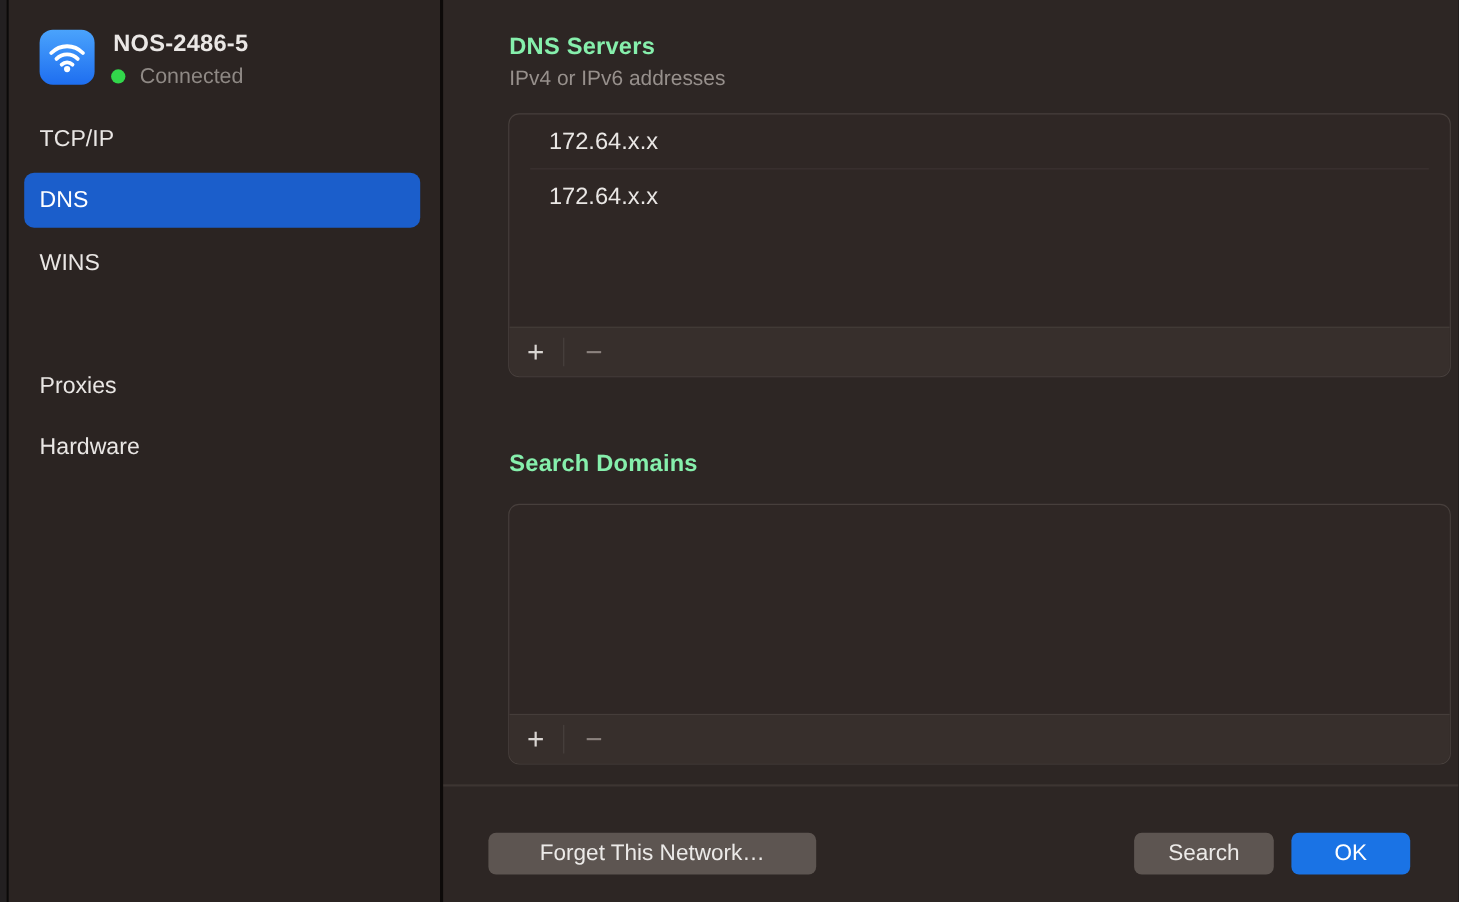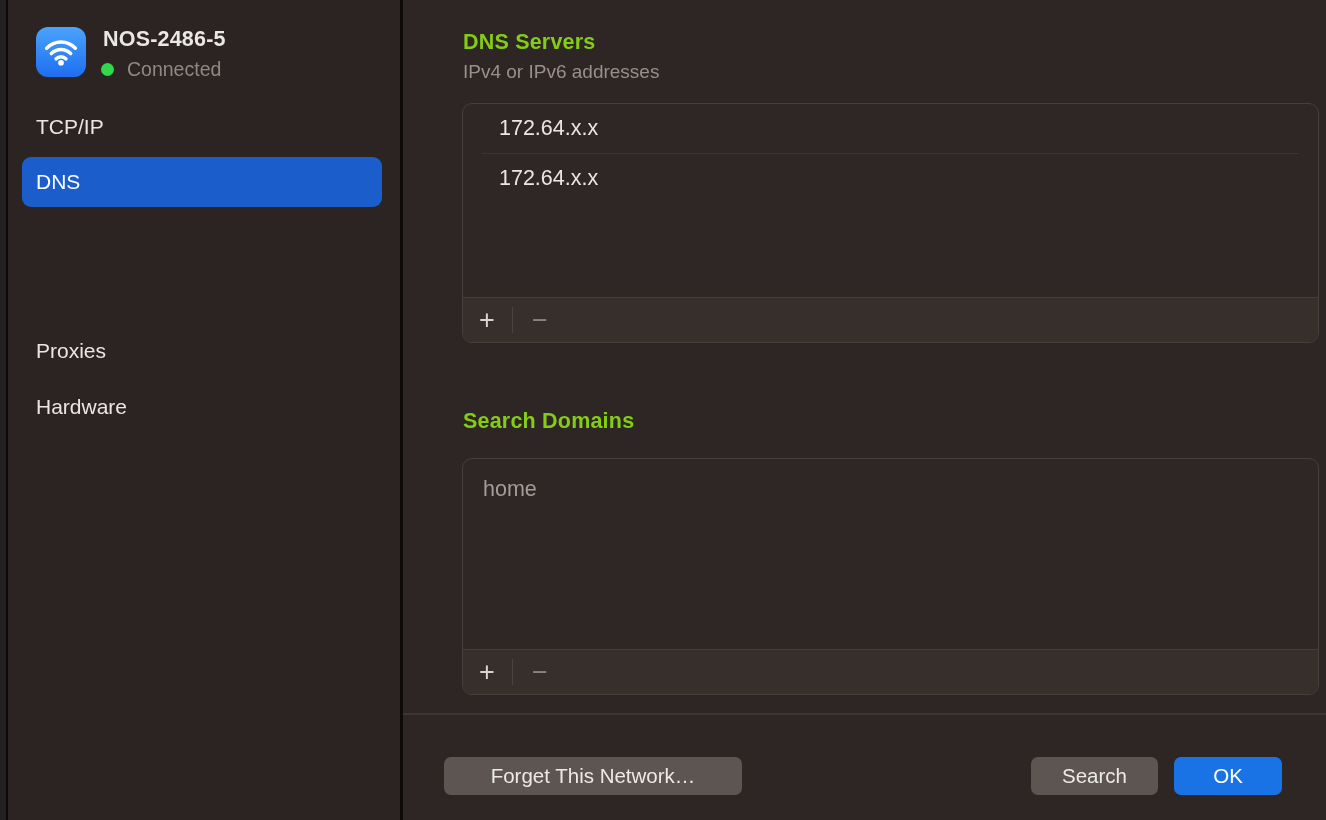--- a/index.html
+++ b/index.html
@@ -48,21 +48,21 @@
     position: absolute; left: 14px; width: 360px; height: 50px;
     line-height: 50px; padding-left: 14px;
     font-size: 21px; color: #e9e6e4;
     border-radius: 9px; cursor: default;
   }
   .nav-item.selected { background: #1b5ecb; color: #ffffff; }
 
   
   .main { position: absolute; left: 403px; top: 0; right: 0; bottom: 0; background: #2d2624; }
 
-  .section-title { position: absolute; font-size: 21.5px; font-weight: 700; color: #84cc16; letter-spacing: 0.2px; }
+  .section-title { position: absolute; font-size: 21.5px; font-weight: 700; color: #86efac; letter-spacing: 0.2px; }
   .section-sub   { position: absolute; font-size: 19px; color: #97908c; }
 
   .listbox {
     position: absolute; left: 59px; width: 857px;
     background: #2f2725;
     border: 1px solid #473f3c;
     border-radius: 10px;
     overflow: hidden;
   }
   .listbox .rows { position: absolute; top: 0; left: 0; right: 0; }
@@ -127,20 +127,21 @@
 
     <div class="conn-name">NOS-2486-5</div>
 
     <div class="conn-status">
       <span class="status-dot"></span>
       <span class="conn-status-label">Connected</span>
     </div>
 
     <div class="nav-item" style="top:102px">TCP/IP</div>
     <div class="nav-item selected" style="top:157px">DNS</div>
+    <div class="nav-item" style="top:214px">WINS</div>
     <div class="nav-item" style="top:326px">Proxies</div>
     <div class="nav-item" style="top:382px">Hardware</div>
   </div>
 
   <div class="sidebar-divider"></div>
 
   <div class="main">
 
     <div class="section-title" style="left:60px; top:30px">DNS Servers</div>
     <div class="section-sub" style="left:60px; top:61px">IPv4 or IPv6 addresses</div>
@@ -154,23 +155,20 @@
       <div class="lb-footer">
         <button class="lb-btn add">+</button>
         <div class="lb-btn-sep"></div>
         <button class="lb-btn remove">−</button>
       </div>
     </div>
 
     <div class="section-title" style="left:60px; top:409px">Search Domains</div>
 
     <div class="listbox" style="top:458px; height:237px">
-      <div class="rows">
-        <div class="lb-row dim" style="padding-top:6px">home</div>
-      </div>
       <div class="lb-footer">
         <button class="lb-btn add">+</button>
         <div class="lb-btn-sep"></div>
         <button class="lb-btn remove">−</button>
       </div>
     </div>
 
     <div class="main-divider"></div>
 
     <button class="btn gray" id="forget-btn">Forget This Network…</button>

